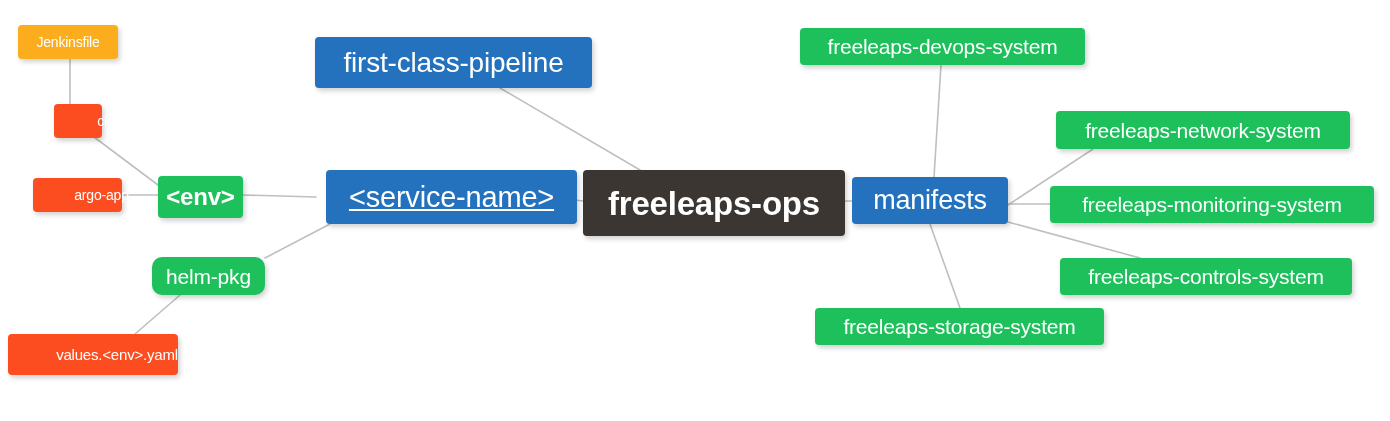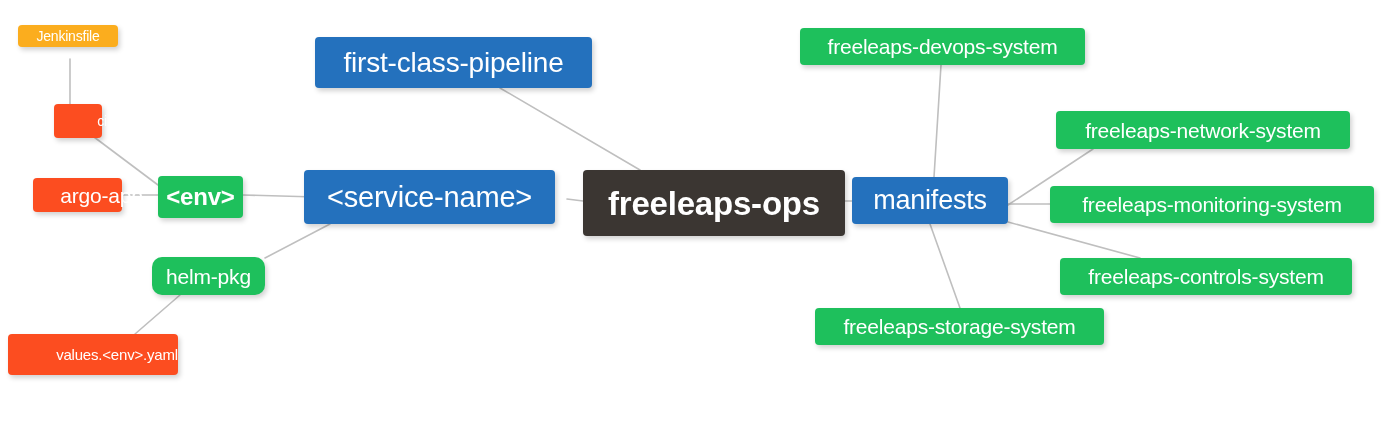--- a/index.html
+++ b/index.html
@@ -58,42 +58,42 @@
       <line x1="500" y1="88" x2="640" y2="170" stroke="#bfbfbf" stroke-width="1.6" stroke-linecap="round"></line>
       <line x1="567" y1="199" x2="583" y2="201" stroke="#bfbfbf" stroke-width="1.6" stroke-linecap="round"></line>
       <line x1="845" y1="201" x2="852" y2="201" stroke="#bfbfbf" stroke-width="1.6" stroke-linecap="round"></line>
       <line x1="934" y1="177" x2="941" y2="65" stroke="#bfbfbf" stroke-width="1.6" stroke-linecap="round"></line>
       <line x1="1008" y1="205" x2="1093" y2="149" stroke="#bfbfbf" stroke-width="1.6" stroke-linecap="round"></line>
       <line x1="1008" y1="204" x2="1050" y2="204" stroke="#bfbfbf" stroke-width="1.6" stroke-linecap="round"></line>
       <line x1="1008" y1="222" x2="1140" y2="258" stroke="#bfbfbf" stroke-width="1.6" stroke-linecap="round"></line>
       <line x1="930" y1="224" x2="960" y2="308" stroke="#bfbfbf" stroke-width="1.6" stroke-linecap="round"></line>
     </svg>
   <div id="nodes">
-      <div class="node n-orange" style="left: 18px; top: 25px; width: 100px; height: 22px; font-size: 14px; background: rgb(251, 173, 30); text-align: right;">
+      <div class="node n-orange" style="left: 18px; top: 25px; width: 100px; height: 34px; font-size: 14px; background: rgb(251, 173, 30); text-align: right;">
         <span>Jenkinsfile</span>
       </div>
       <div class="node n-red" style="left: 54px; top: 104px; width: 32px; height: 34px; font-size: 14px; background: rgb(252, 77, 32);">
         <span>ci</span>
       </div>
-      <div class="node n-red" style="left: 33px; top: 178px; width: 89px; height: 34px; font-size: 21px; background: rgb(252, 77, 32);">
+      <div class="node n-red" style="left: 33px; top: 178px; width: 89px; height: 34px; font-size: 14px; background: rgb(252, 77, 32);">
         <span>argo-app</span>
       </div>
       <div class="node n-green" style="left: 158px; top: 176px; width: 85px; height: 42px; font-size: 24px; background: rgb(30, 192, 92); font-weight: bold;">
         <span>&lt;env&gt;</span>
       </div>
       <div class="node n-green" style="left: 152px; top: 257px; width: 113px; height: 38px; font-size: 21px; background: rgb(30, 192, 92); border-radius: 10px;">
         <span>helm-pkg</span>
       </div>
       <div class="node n-red" style="left: 8px; top: 334px; width: 170px; height: 41px; font-size: 15px; background: rgb(252, 77, 32);">
         <span>values.&lt;env&gt;.yaml</span>
       </div>
       <div class="node n-blue" style="left: 315px; top: 37px; width: 277px; height: 51px; font-size: 28px; background: rgb(36, 113, 189);">
         <span>first-class-pipeline</span>
       </div>
-      <div class="node n-blue" style="left: 304px; top: 170px; width: 251px; height: 54px; font-size: 29px; background: rgb(36, 113, 189);">
+      <div class="node n-blue" style="left: 326px; top: 170px; width: 251px; height: 54px; font-size: 29px; background: rgb(36, 113, 189); text-decoration: underline;">
         <span>&lt;service-name&gt;</span>
       </div>
       <div class="node n-root" style="left: 583px; top: 170px; width: 262px; height: 66px; font-size: 33px; background: rgb(59, 54, 50);">
         <span>freeleaps-ops</span>
       </div>
       <div class="node n-blue" style="left: 852px; top: 177px; width: 156px; height: 47px; font-size: 27px; background: rgb(36, 113, 189);">
         <span>manifests</span>
       </div>
       <div class="node n-green" style="left: 800px; top: 28px; width: 285px; height: 37px; font-size: 21px; background: rgb(30, 192, 92);">
         <span>freeleaps-devops-system</span>

